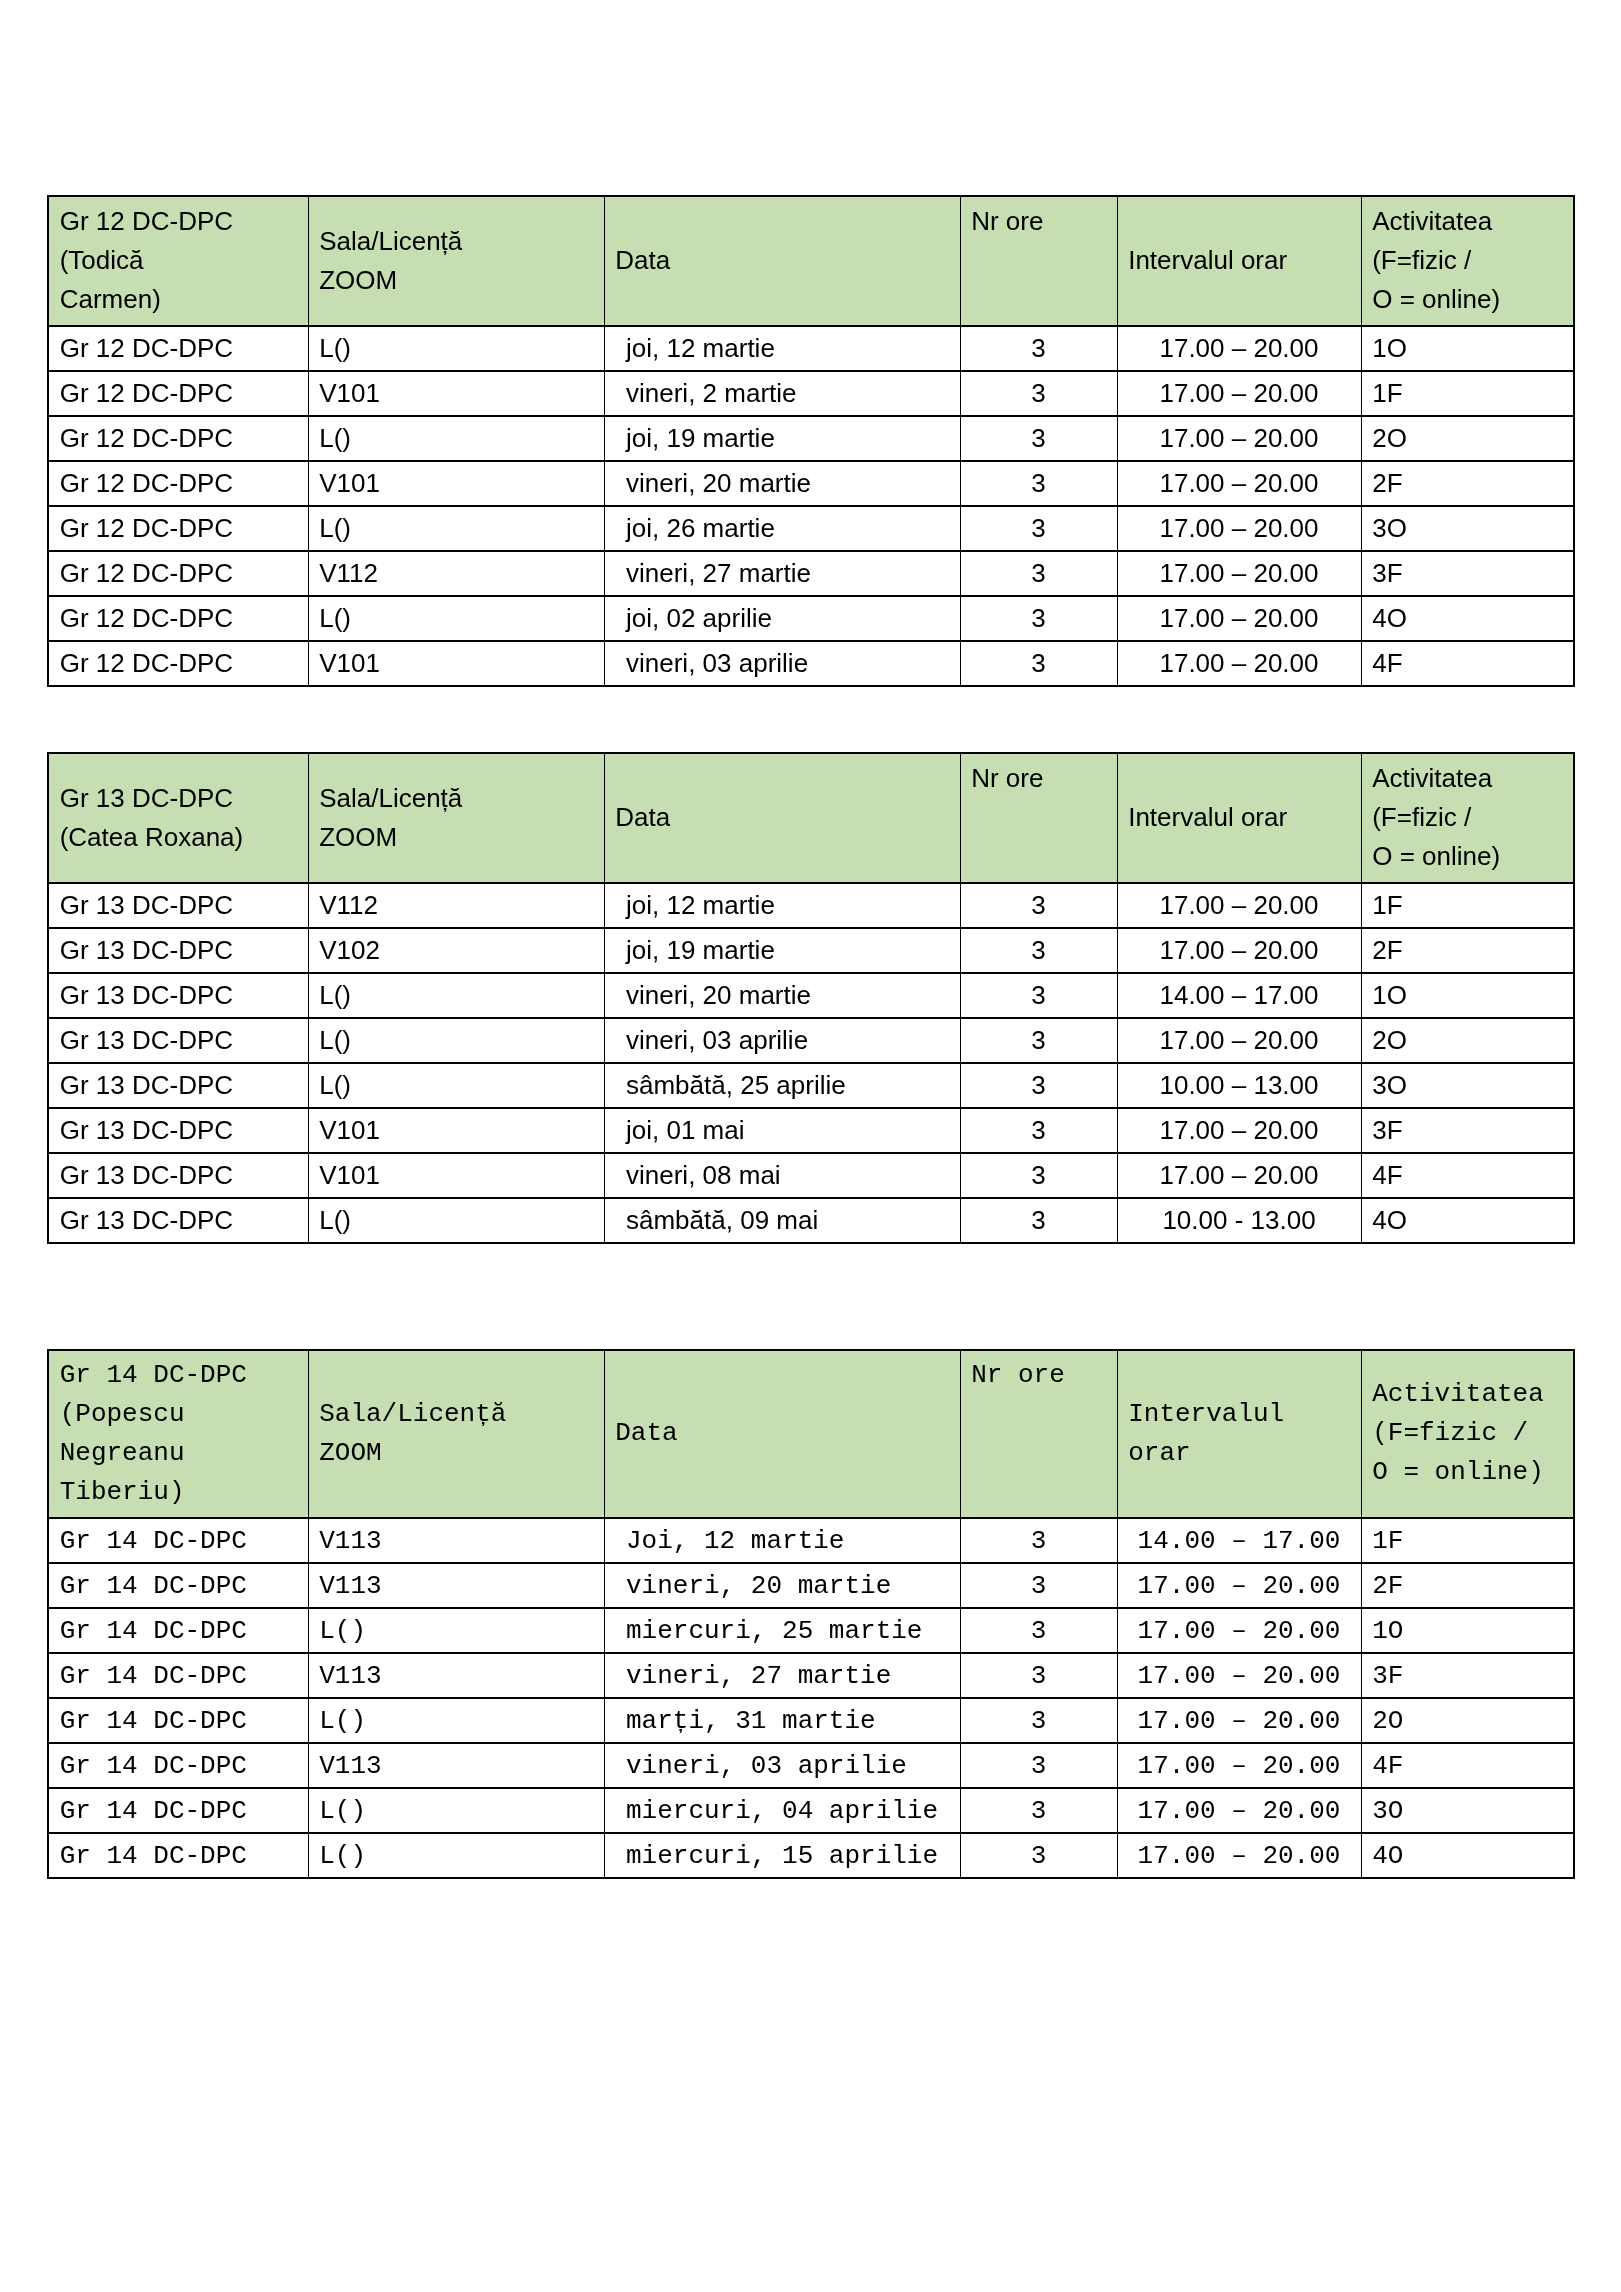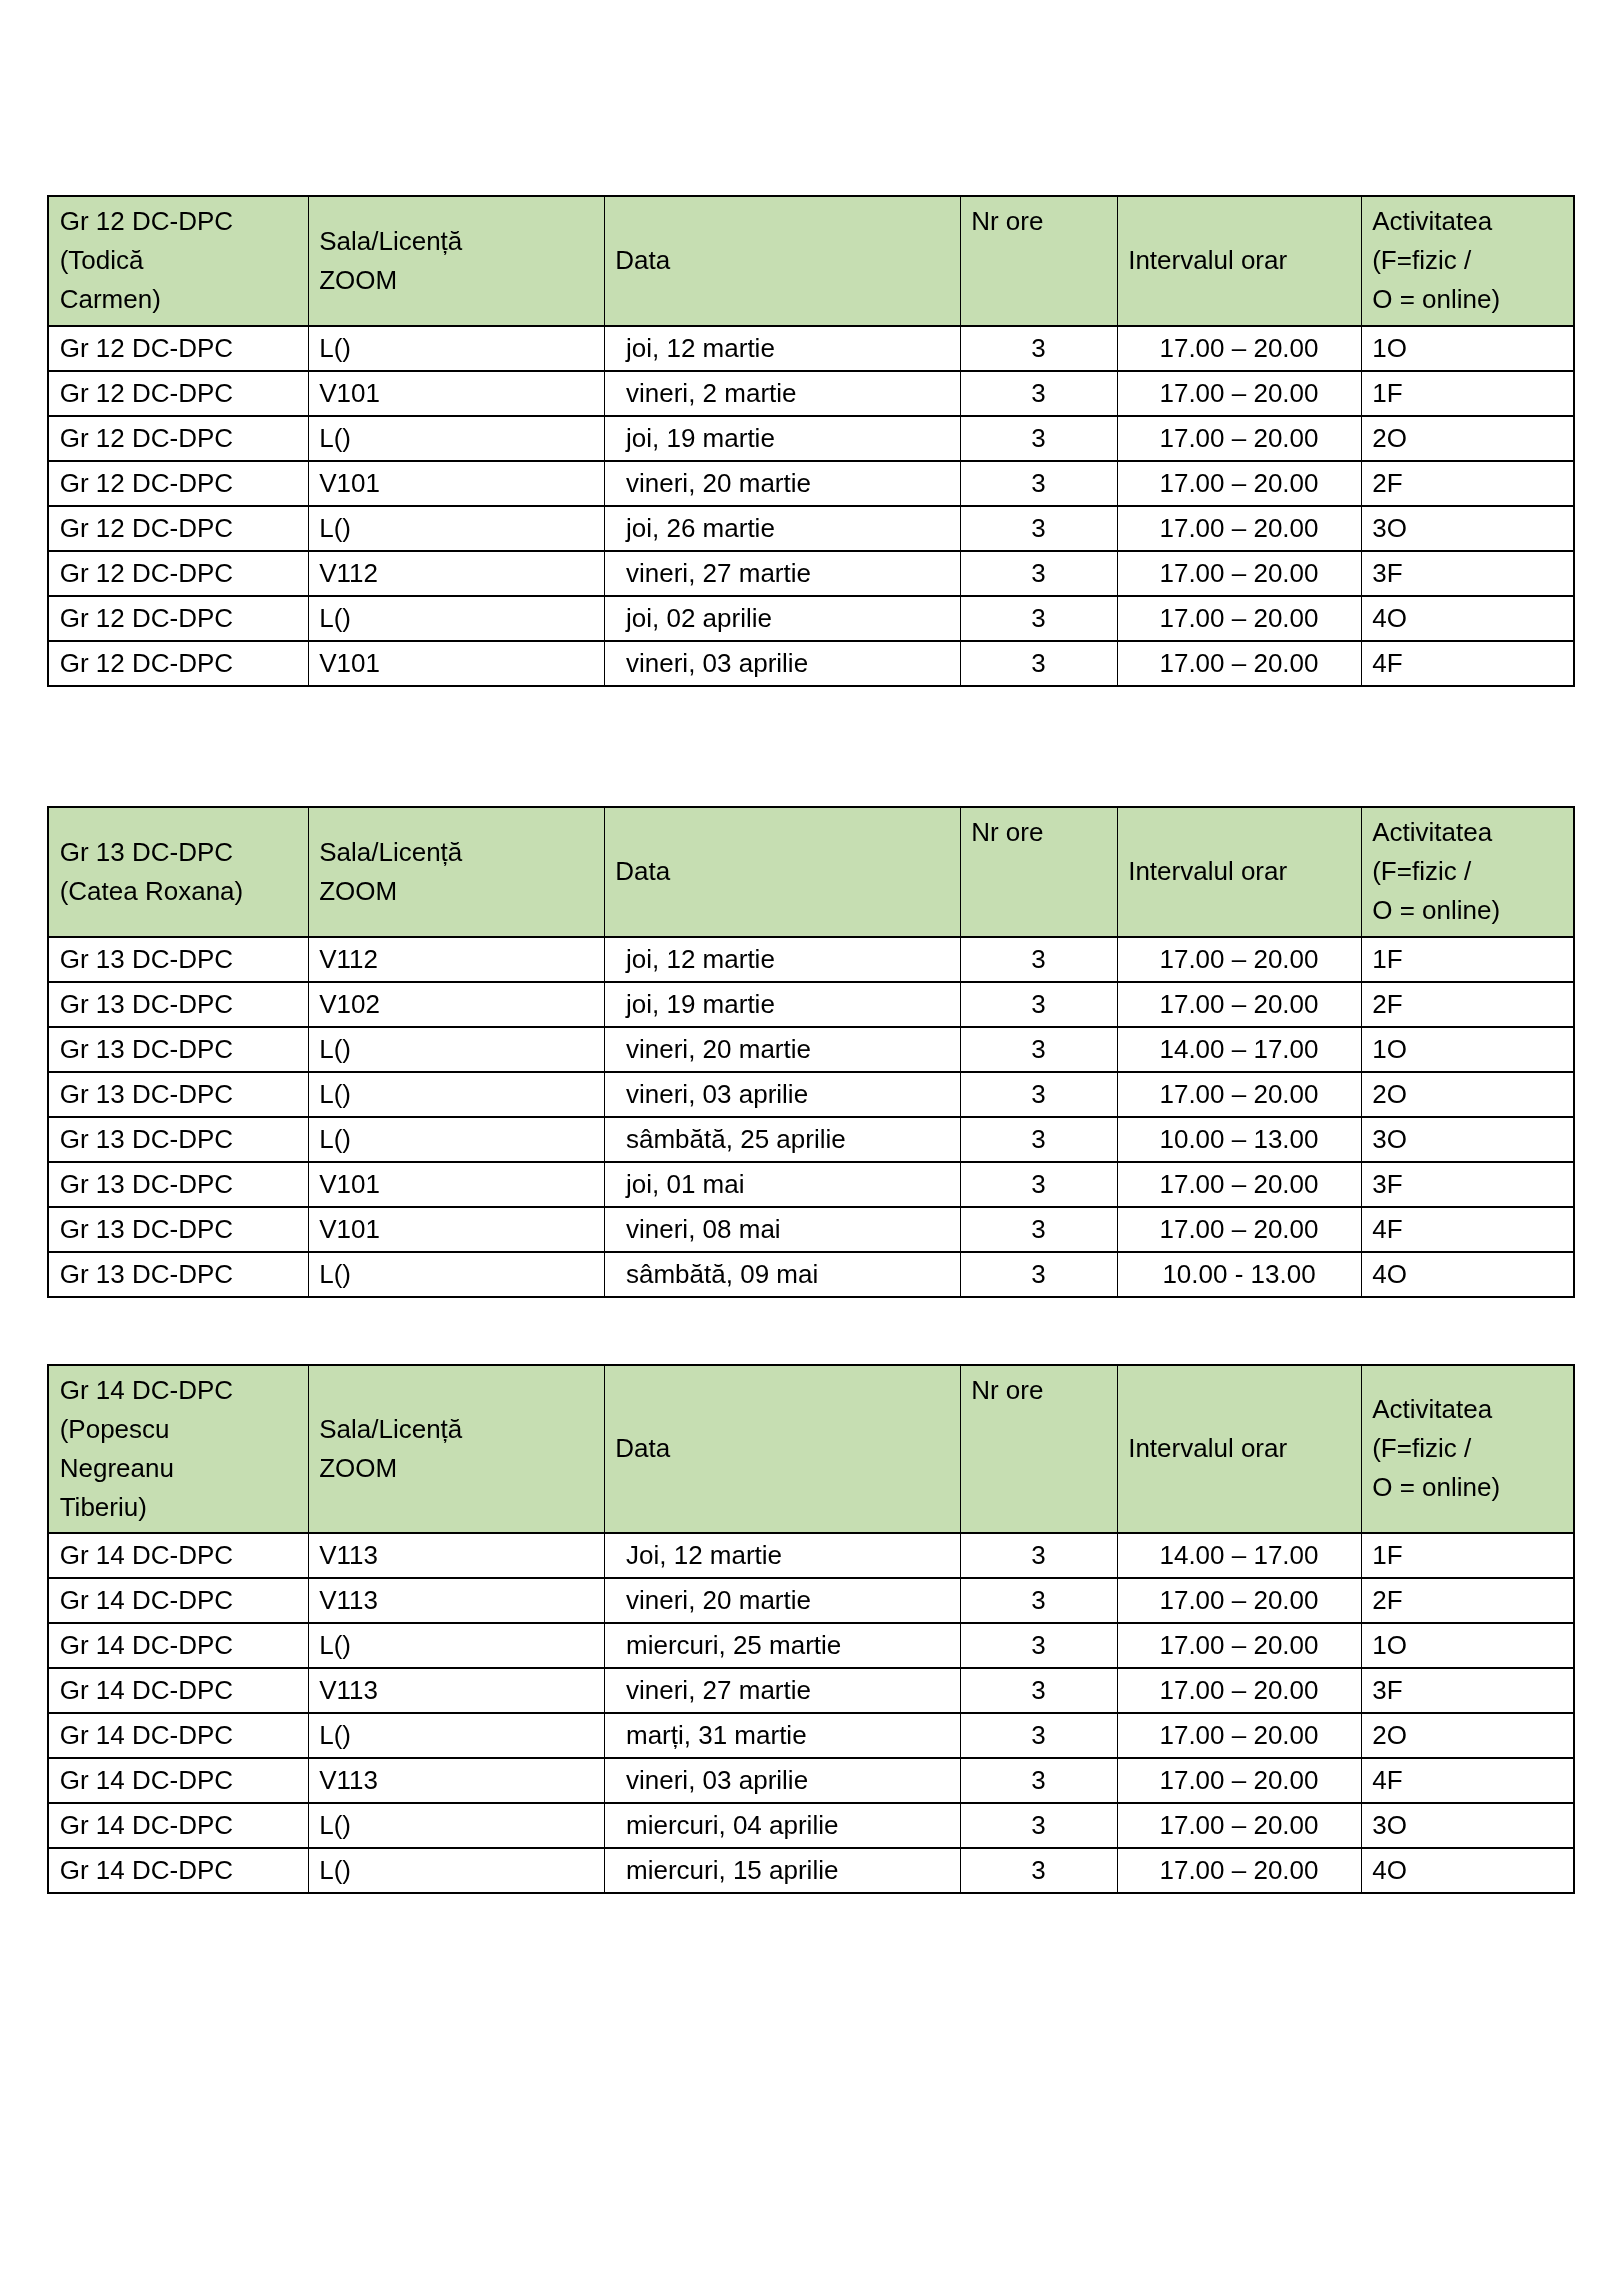--- a/index.html
+++ b/index.html
@@ -14,22 +14,22 @@
   .page {
     padding: 195px 0 0 47px;
     border-radius: 31px;
   }
   table.sched {
     border-collapse: collapse;
     table-layout: fixed;
     width: 1525px;
     border: 2.7px solid #000;
   }
-  table.sched.t2 { margin-top: 119px; }
-  table.sched.t3 { margin-top: 66px; }
+  table.sched.t2 { margin-top: 65px; }
+  table.sched.t3 { margin-top: 105px; font-family: Liberation Mono, monospace; }
 
   col.c1 { width: 260px; }
   col.c2 { width: 296px; }
   col.c3 { width: 356px; }
   col.c4 { width: 157px; }
   col.c5 { width: 244px; }
   col.c6 { width: 213px; }
 
   th, td {
     border: 1.8px solid #000;

